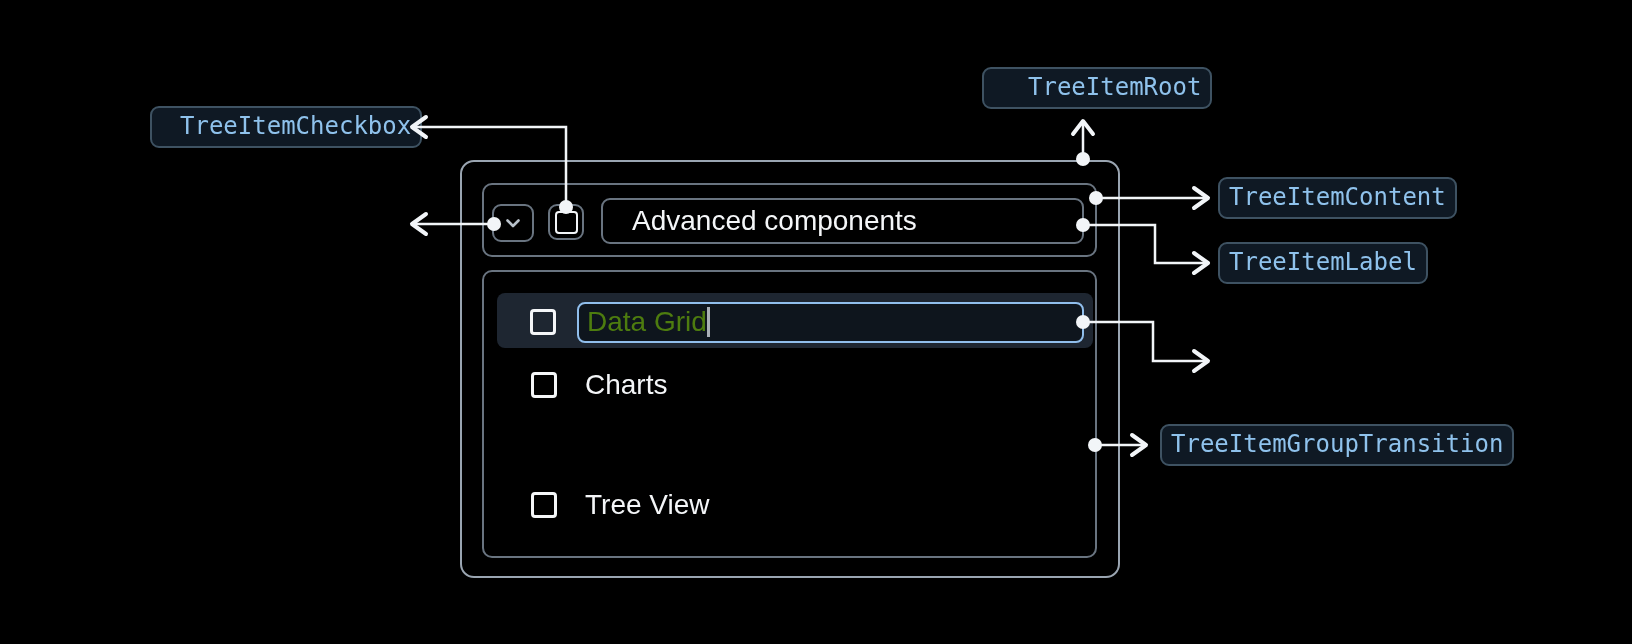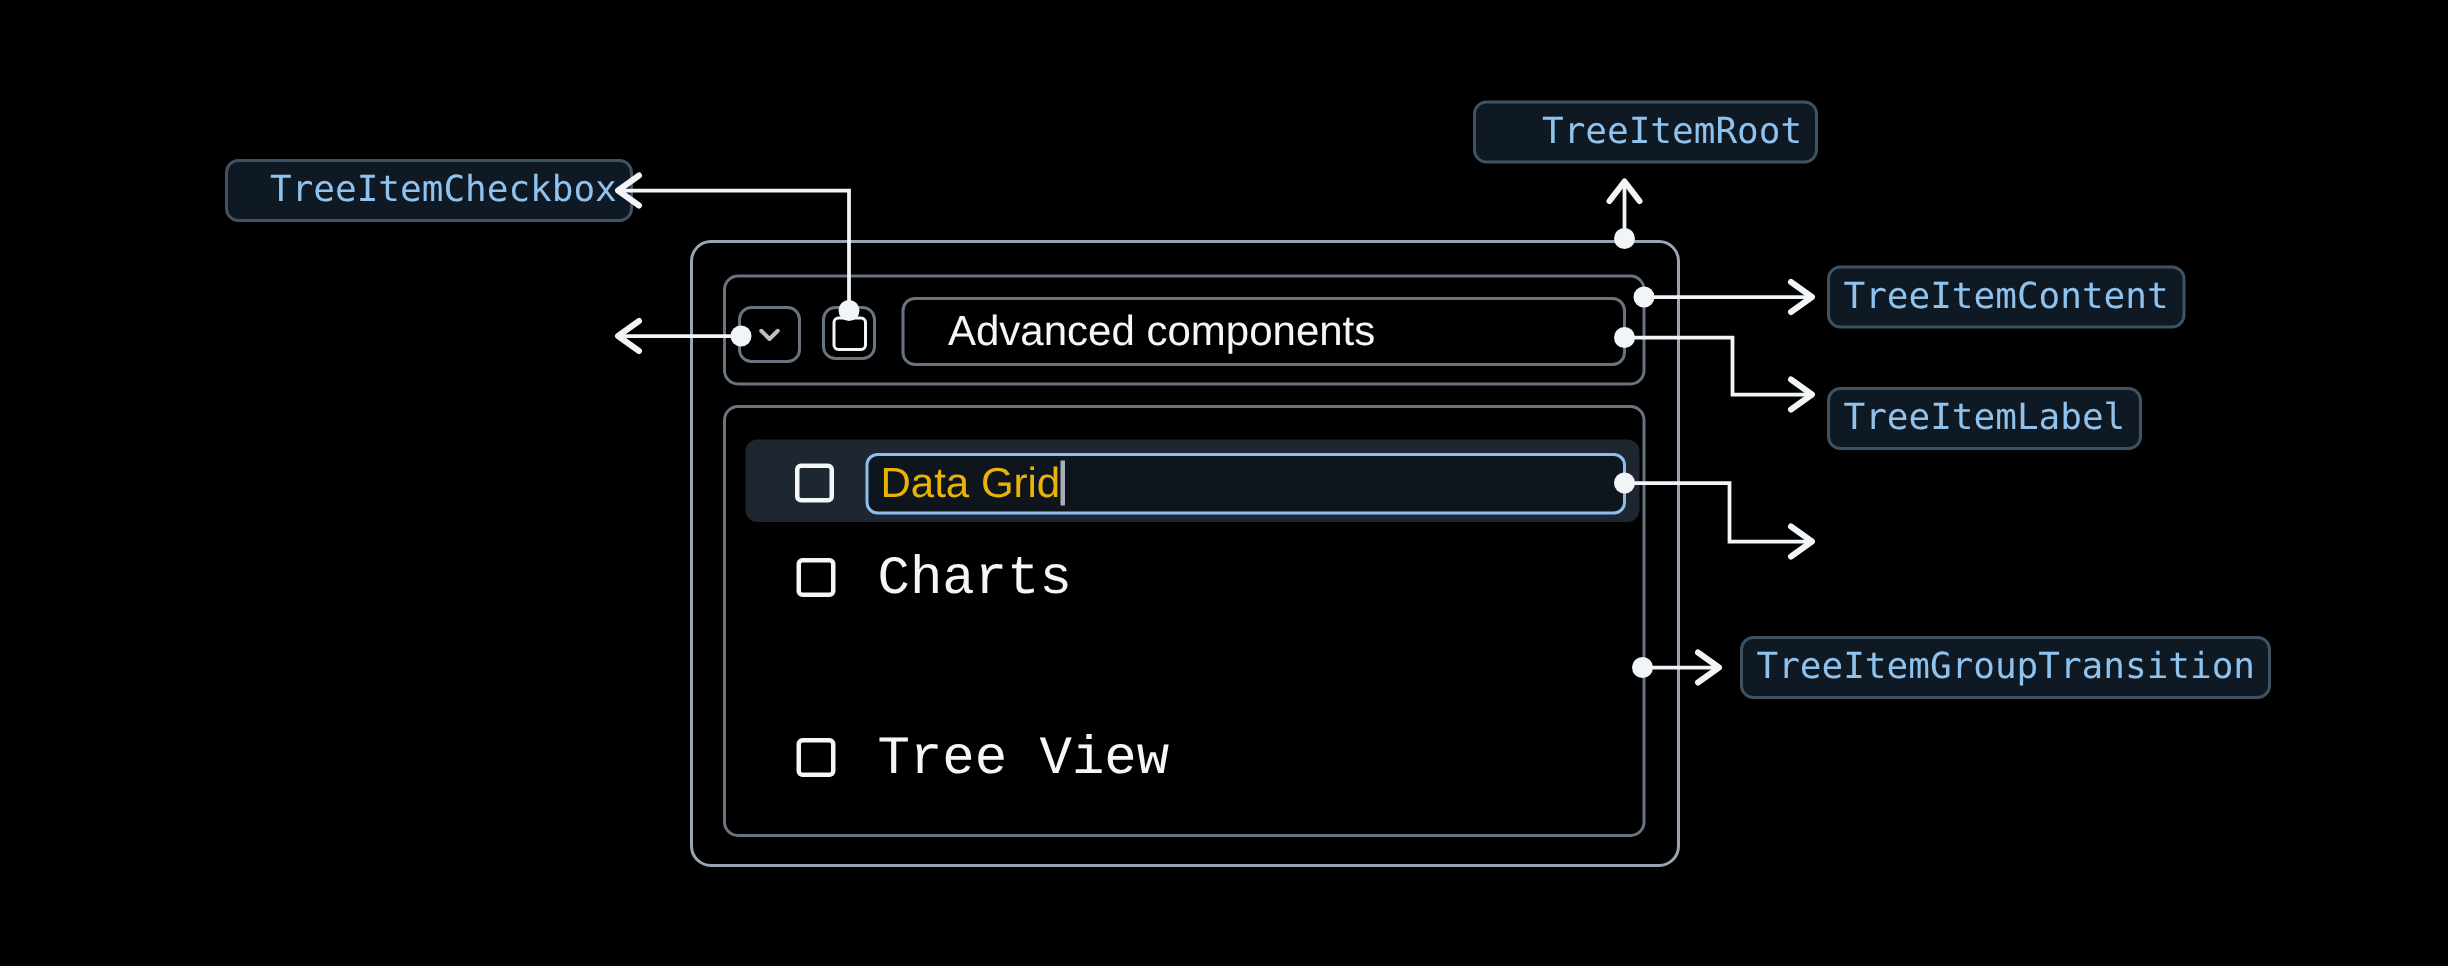--- a/index.html
+++ b/index.html
@@ -12,26 +12,26 @@
                   display:flex;align-items:center;justify-content:center;}
   .checkbox-container{left:548px;top:204px;width:36px;height:36px;border:2px solid #697480;border-radius:9px;
                       display:flex;align-items:center;justify-content:center;}
   .cbx{box-sizing:border-box;width:23px;height:23px;border:2.5px solid #F2F5F8;border-radius:4px;background:transparent;}
   .label-box{left:601px;top:198px;width:483px;height:46px;border:2px solid #697480;border-radius:9px;
              display:flex;align-items:center;padding-left:29px;color:#F4F6F8;font-size:28px;}
   .group-outline{left:482px;top:270px;width:615px;height:288px;border:2px solid #697480;border-radius:10px;}
   .edit-row{position:absolute;left:497px;top:293px;width:596px;height:55px;background:#1E2631;border-radius:8px;}
   .edit-cbx{position:absolute;left:530px;top:309px;width:26px;height:26px;border:3px solid #F4F6F8;border-radius:4px;box-sizing:border-box;}
   .label-input{position:absolute;left:577px;top:302px;width:507px;height:41px;box-sizing:border-box;
-               background:#0E151D;border:2px solid #90BEEC;border-radius:8px;color:#eab308;
+               background:#0E151D;border:2px solid #90BEEC;border-radius:8px;color:#4d7c0f;
                font-family:"Liberation Sans", sans-serif;font-size:28px;padding:0 0 2px 8px;outline:none;}
   .caret{position:absolute;left:707px;top:307px;width:3px;height:30px;background:#A9AFB6;}
   .tree-row{position:absolute;left:497px;width:590px;height:50px;display:flex;align-items:center;padding-left:34px;box-sizing:border-box;}
   .tree-row .cbx2{width:26px;height:26px;border:3px solid #F4F6F8;border-radius:4px;box-sizing:border-box;flex:none;}
-  .tree-row .row-label{margin-left:28px;color:#F4F6F8;font-size:36px;white-space:nowrap;font-family:Liberation Mono, monospace;}
+  .tree-row .row-label{margin-left:28px;color:#F4F6F8;font-size:28px;white-space:nowrap;}
   .chip{position:absolute;box-sizing:border-box;height:42px;line-height:37px;padding:0 9px;
         font-family:"DejaVu Sans Mono", monospace;font-size:24px;color:#8FC2EC;
         background:#0F1924;border:2px solid #3E5262;border-radius:9px;white-space:nowrap;}
   svg.connectors{position:absolute;left:0;top:0;pointer-events:none;}
   svg.connectors path{stroke:#F2F5F8;fill:none;}
   svg.connectors path.line{stroke-width:2.5px;}
   svg.connectors path.head{stroke-width:4px;stroke-linecap:round;stroke-linejoin:round;}
   svg.connectors circle{fill:#F2F5F8;stroke:none;}
 </style>
 </head>
@@ -71,21 +71,21 @@
     <span class="row-label">Charts</span>
   </div>
   <div class="tree-row" style="top:480px;">
     <span class="cbx2"></span>
     <span class="row-label">Tree View</span>
   </div>
 
   <div class="chip" style="left:982px;top:67px;padding-left:44px;">TreeItemRoot</div>
   <div class="chip" style="left:150px;top:106px;padding-left:28px;">TreeItemCheckbox</div>
   <div class="chip" style="left:1218px;top:177px;">TreeItemContent</div>
-  <div class="chip" style="left:1218px;top:242px;margin-top:16px;">TreeItemLabel</div>
+  <div class="chip" style="left:1218px;top:242px;">TreeItemLabel</div>
   <div class="chip" style="left:1160px;top:424px;">TreeItemGroupTransition</div>
 
   <svg class="connectors" width="1632" height="644" viewBox="0 0 1632 644">
 
     <circle cx="1083" cy="159" r="7"></circle>
     <path class="line" d="M1083 157 V124"></path>
     <path class="head" d="M1073 134 L1083 121 L1093 134"></path>
 
     <circle cx="566" cy="207" r="7"></circle>
     <path class="line" d="M566 207 V127 H414"></path>

